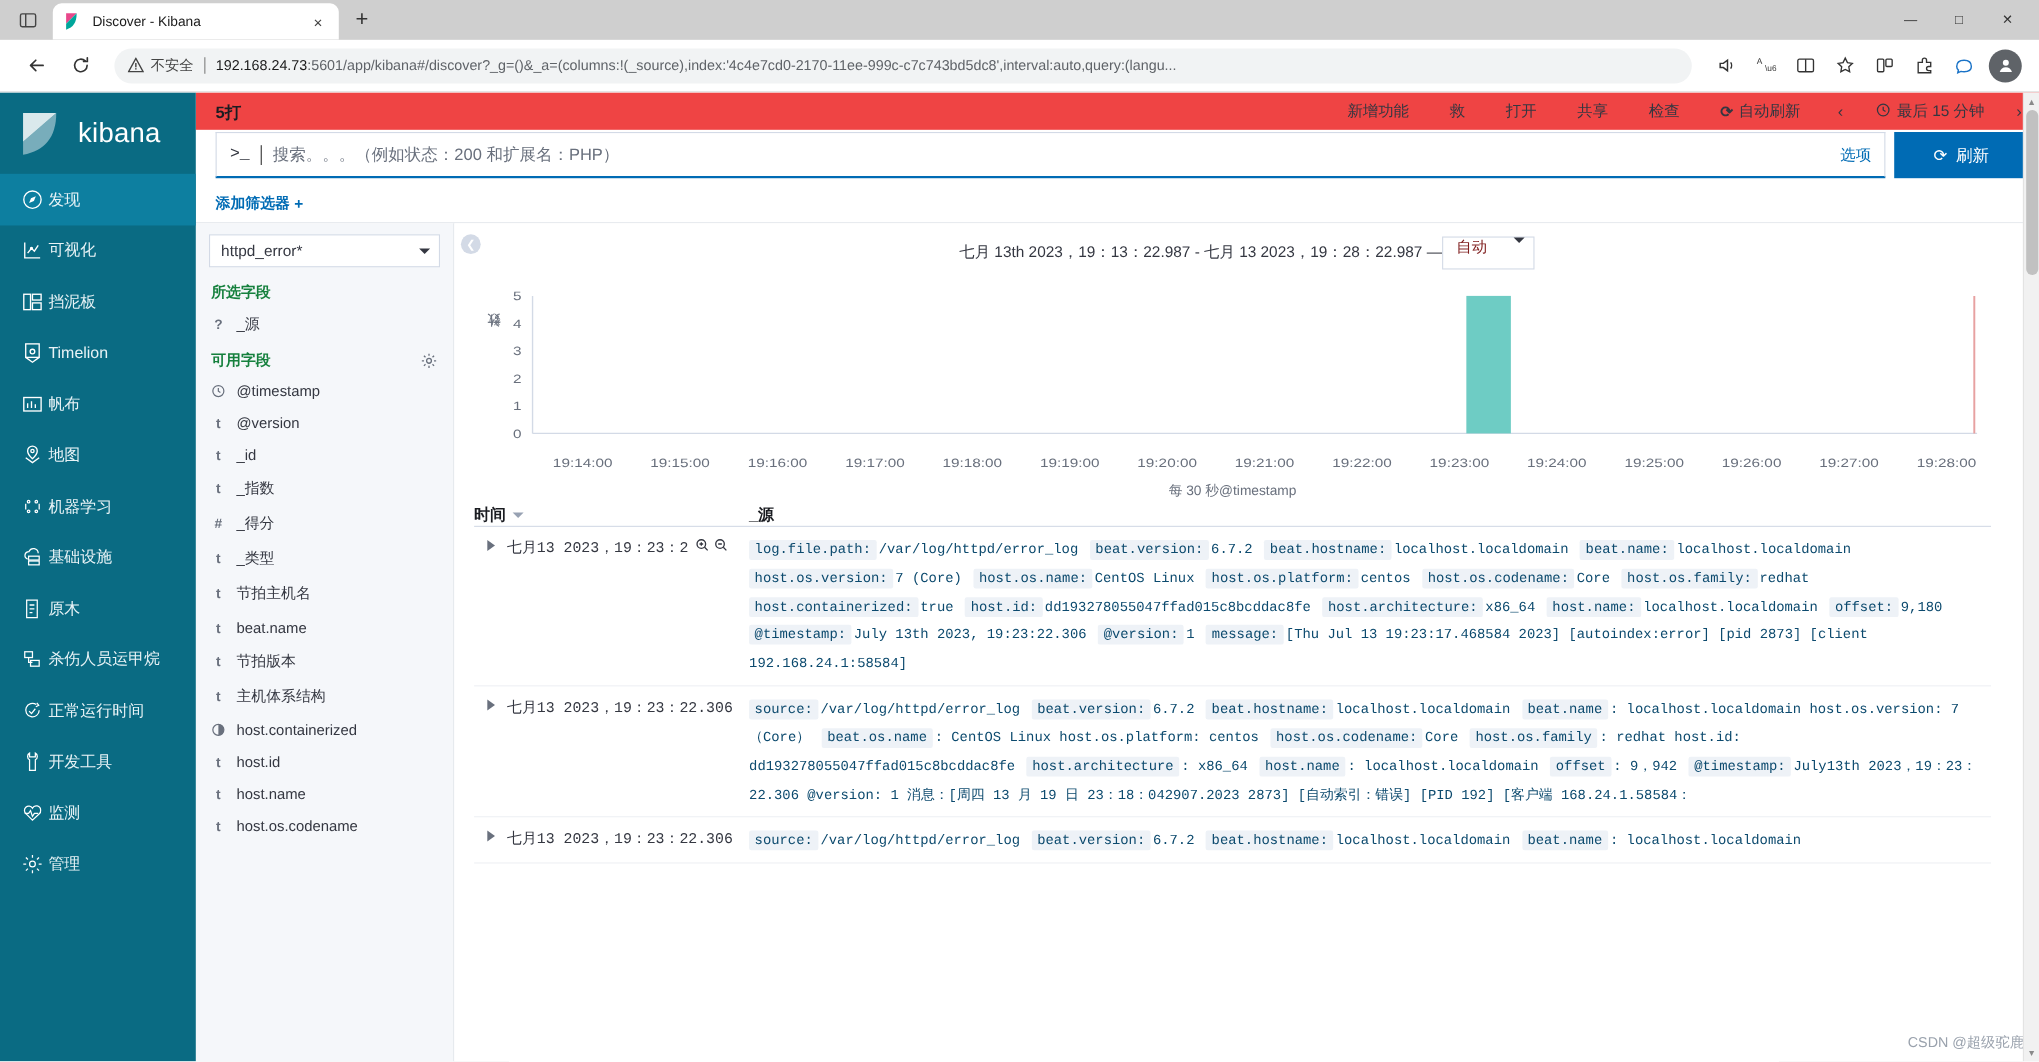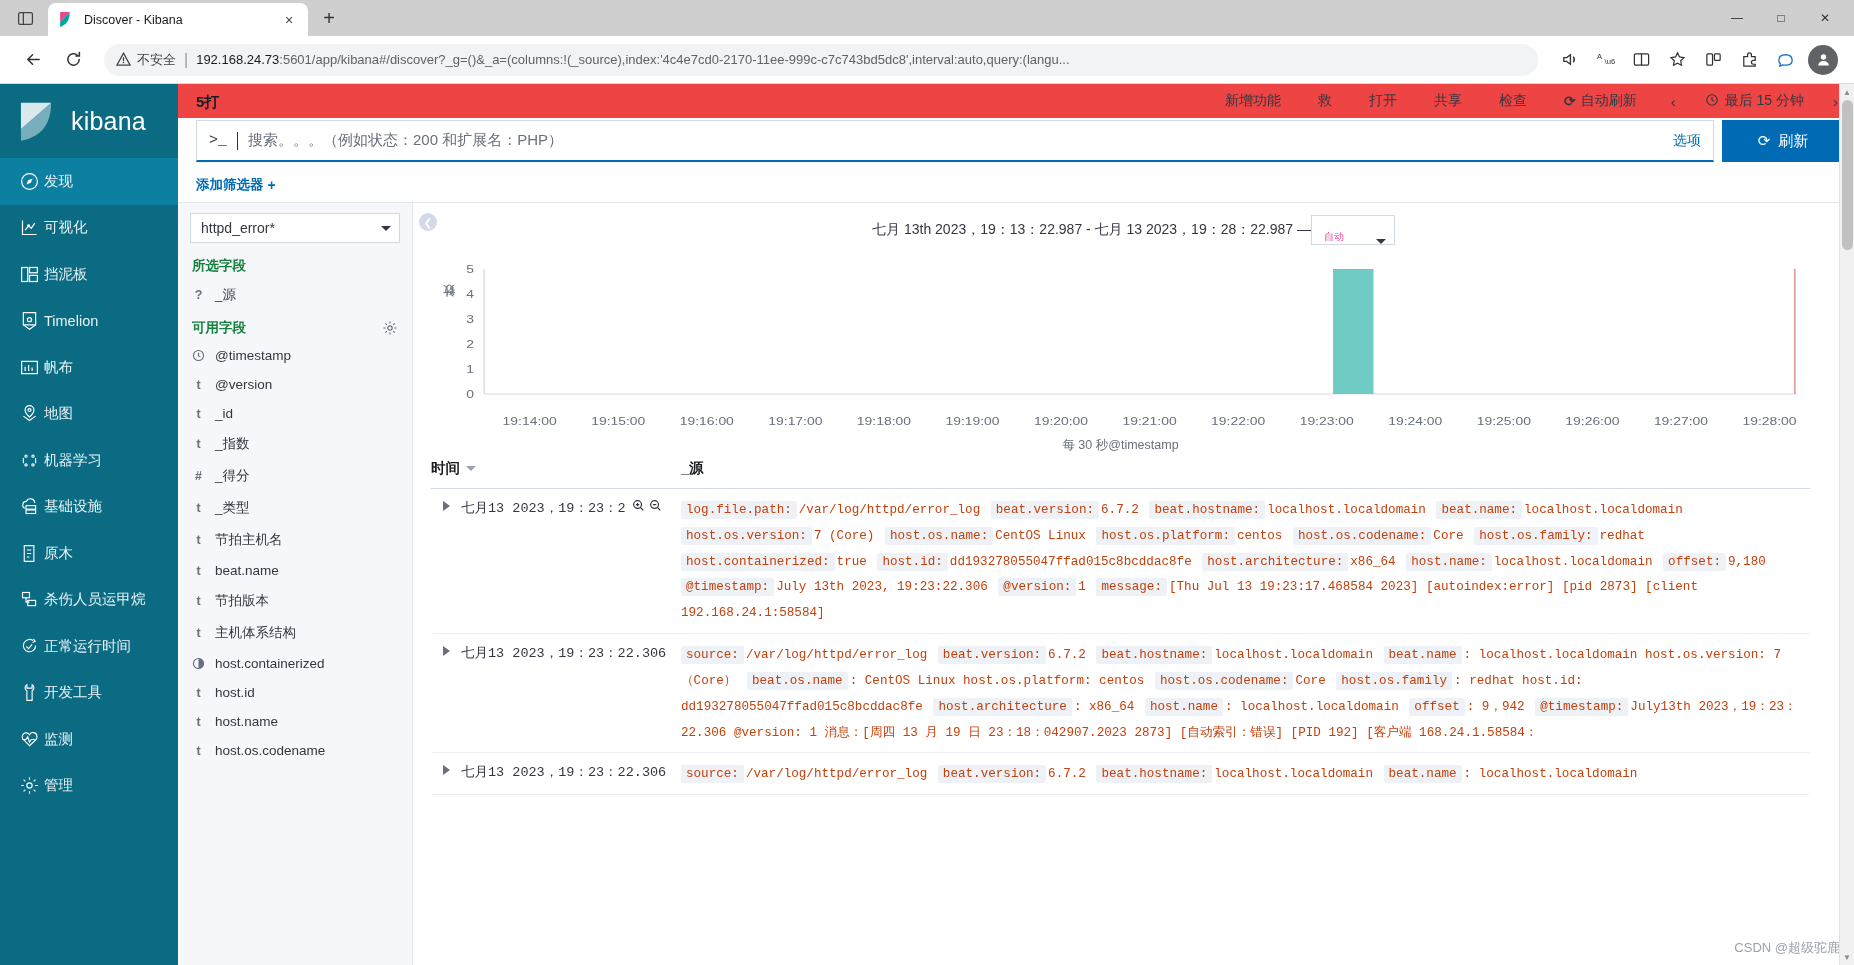--- a/index.html
+++ b/index.html
@@ -132,46 +132,46 @@
   
   .kmain { flex: 1; min-width: 0; overflow: hidden; position: relative; background: #fff; }
   .collapse-btn {
     position: absolute; left: 6px; top: 10px; width: 18px; height: 18px; border-radius: 50%;
     background: #d3dae6; color: #fff; display: flex; align-items: center; justify-content: center; font-size: 10px;
   }
   .khistohead { display: flex; align-items: center; justify-content: center; gap: 0; padding: 12px 0 4px 0; }
   .khistotitle { font-size: 14px; color: #343741; white-space: nowrap; }
   .kinterval {
     border: 1px solid #d3dae6; background: #fff; height: 30px; min-width: 84px;
-    display: flex; align-items: flex-end; justify-content: space-between; padding: 0 8px 0 12px; font-size: 10px; color: #ec4899;
+    display: flex; align-items: flex-start; justify-content: space-between; padding: 0 8px 0 12px; font-size: 14px; color: #7f1d1d;
   }
 
   .chartwrap { position: relative; height: 190px; margin: 4px 44px 0 18px; }
   .chart-svg { width: 100%; height: 160px; display: block; }
   .ylabel {
     position: absolute; left: 10px; top: 52px; font-size: 12px; color: #69707d;
     writing-mode: vertical-rl; transform: rotate(180deg); letter-spacing: 1px;
   }
   .xlabel { text-align: center; font-size: 12.5px; color: #69707d; margin-top: 2px; }
 
   .ktable { margin: 16px 44px 0 18px; }
-  .kth { display: flex; font-size: 14.5px; font-weight: 700; color: #1a1c21; padding-bottom: 10px; border-bottom: 1px solid #d3dae6; }
+  .kth { display: flex; font-size: 14.5px; font-weight: 700; color: #1a1c21; border-bottom: 1px solid #d3dae6; }
   .kth .c-time { width: 250px; flex: 0 0 250px; display: flex; align-items: center; gap: 6px; }
   .sortcaret { width: 0; height: 0; border-left: 5px solid transparent; border-right: 5px solid transparent; border-top: 5px solid #98a2b3; }
   .krow { display: flex; padding: 9px 0 6px 0; border-bottom: 1px solid #eef0f4; }
   .krow .c-exp { width: 30px; flex: 0 0 30px; display: flex; justify-content: center; padding-top: 3px; }
   .tri { width: 0; height: 0; border-top: 5px solid transparent; border-bottom: 5px solid transparent; border-left: 7px solid #69707d; }
   .krow .c-time {
     width: 220px; flex: 0 0 220px; font-family: "Liberation Mono", monospace; font-size: 13.5px; color: #343741;
     display: flex; align-items: flex-start; gap: 4px; padding-top: 1px;
   }
   .magn { display: inline-flex; gap: 4px; margin-left: 2px; color: #343741; }
   .magn svg { width: 13px; height: 13px; }
   .krow .c-src {
-    flex: 1; min-width: 0; font-family: "Liberation Mono", monospace; font-size: 12.6px; color: #c2410c;
+    flex: 1; min-width: 0; font-family: "Liberation Mono", monospace; font-size: 12.6px; color: #0c4a6e;
     line-height: 2.05; word-break: break-word;
   }
   .fk { background: #eef2f7; border-radius: 2px; padding: 2px 5px; }
   .fv { padding: 0 3px 0 2px; }
 
   .watermark { position: absolute; right: 14px; bottom: 8px; font-size: 13px; color: #9aa2ad; }
 
   
   .pagescroll { position: absolute; right: 0; top: 0; bottom: 0; width: 15px; background: #f1f1f1; border-left: 1px solid #e3e3e3; }
   .ps-up, .ps-dn { height: 16px; display: flex; align-items: center; justify-content: center; color: #8a8a8a; font-size: 8px; }

